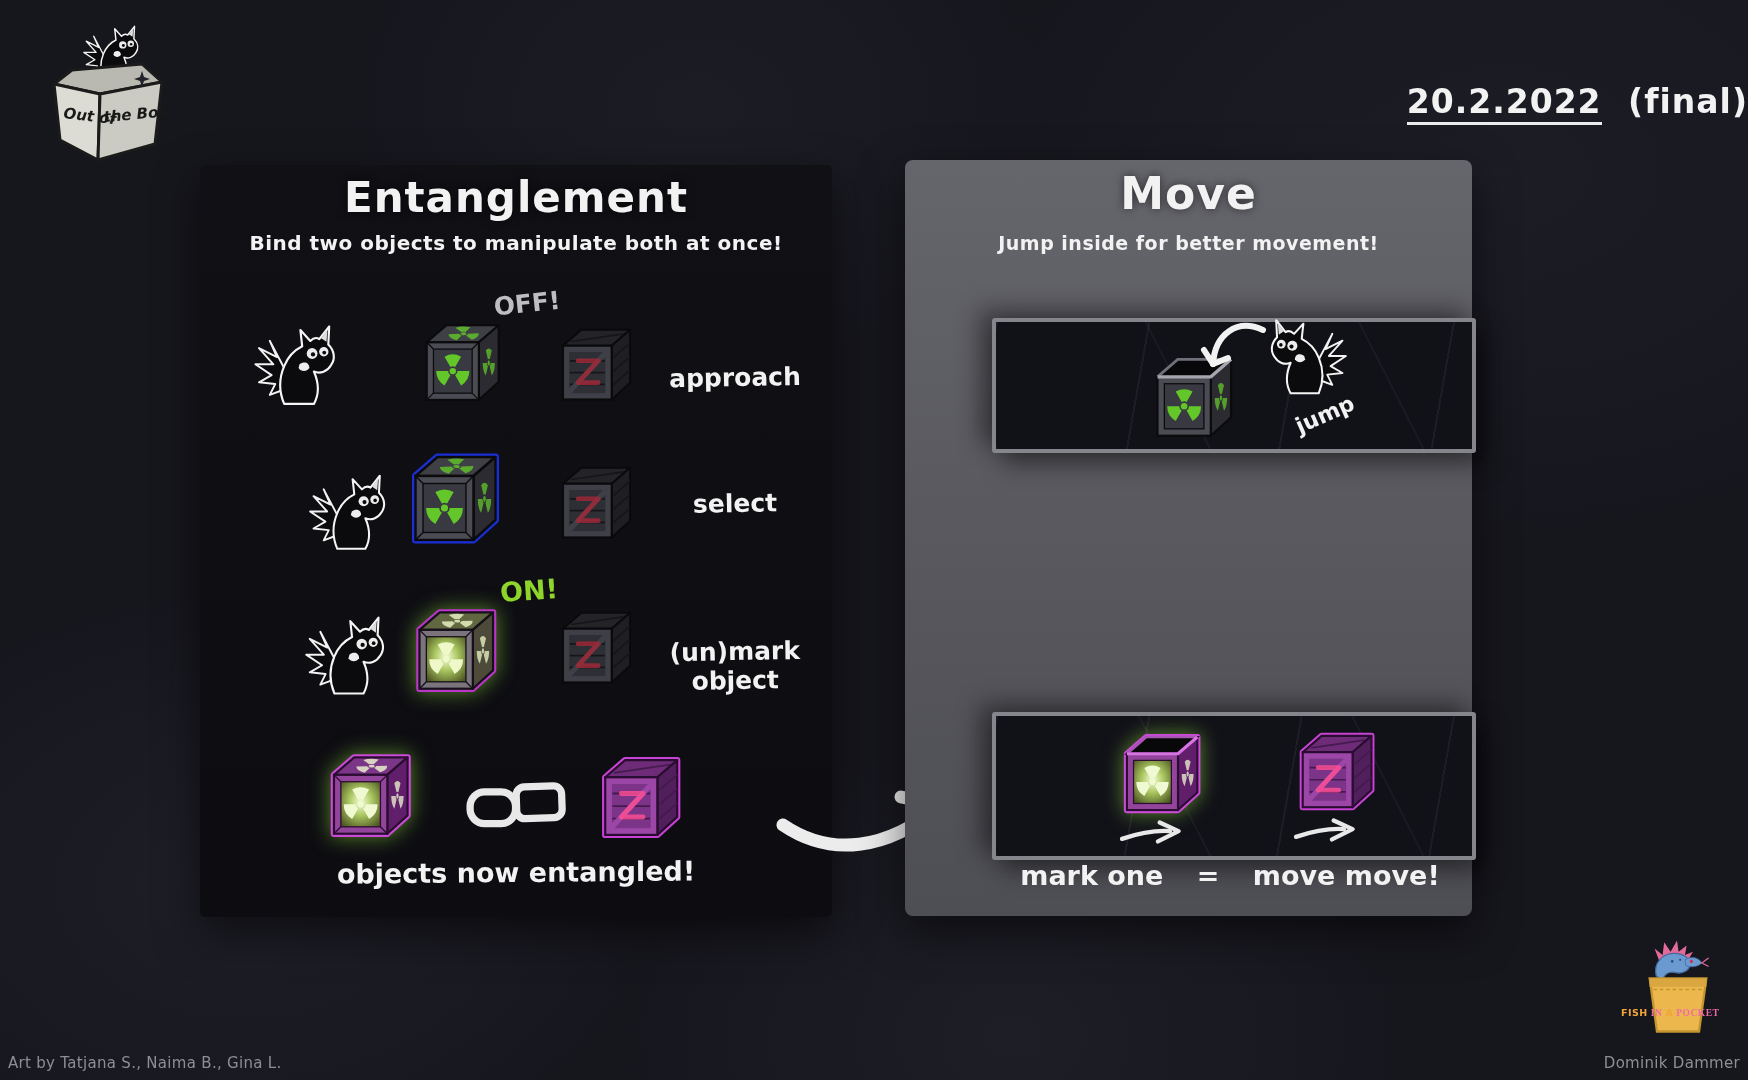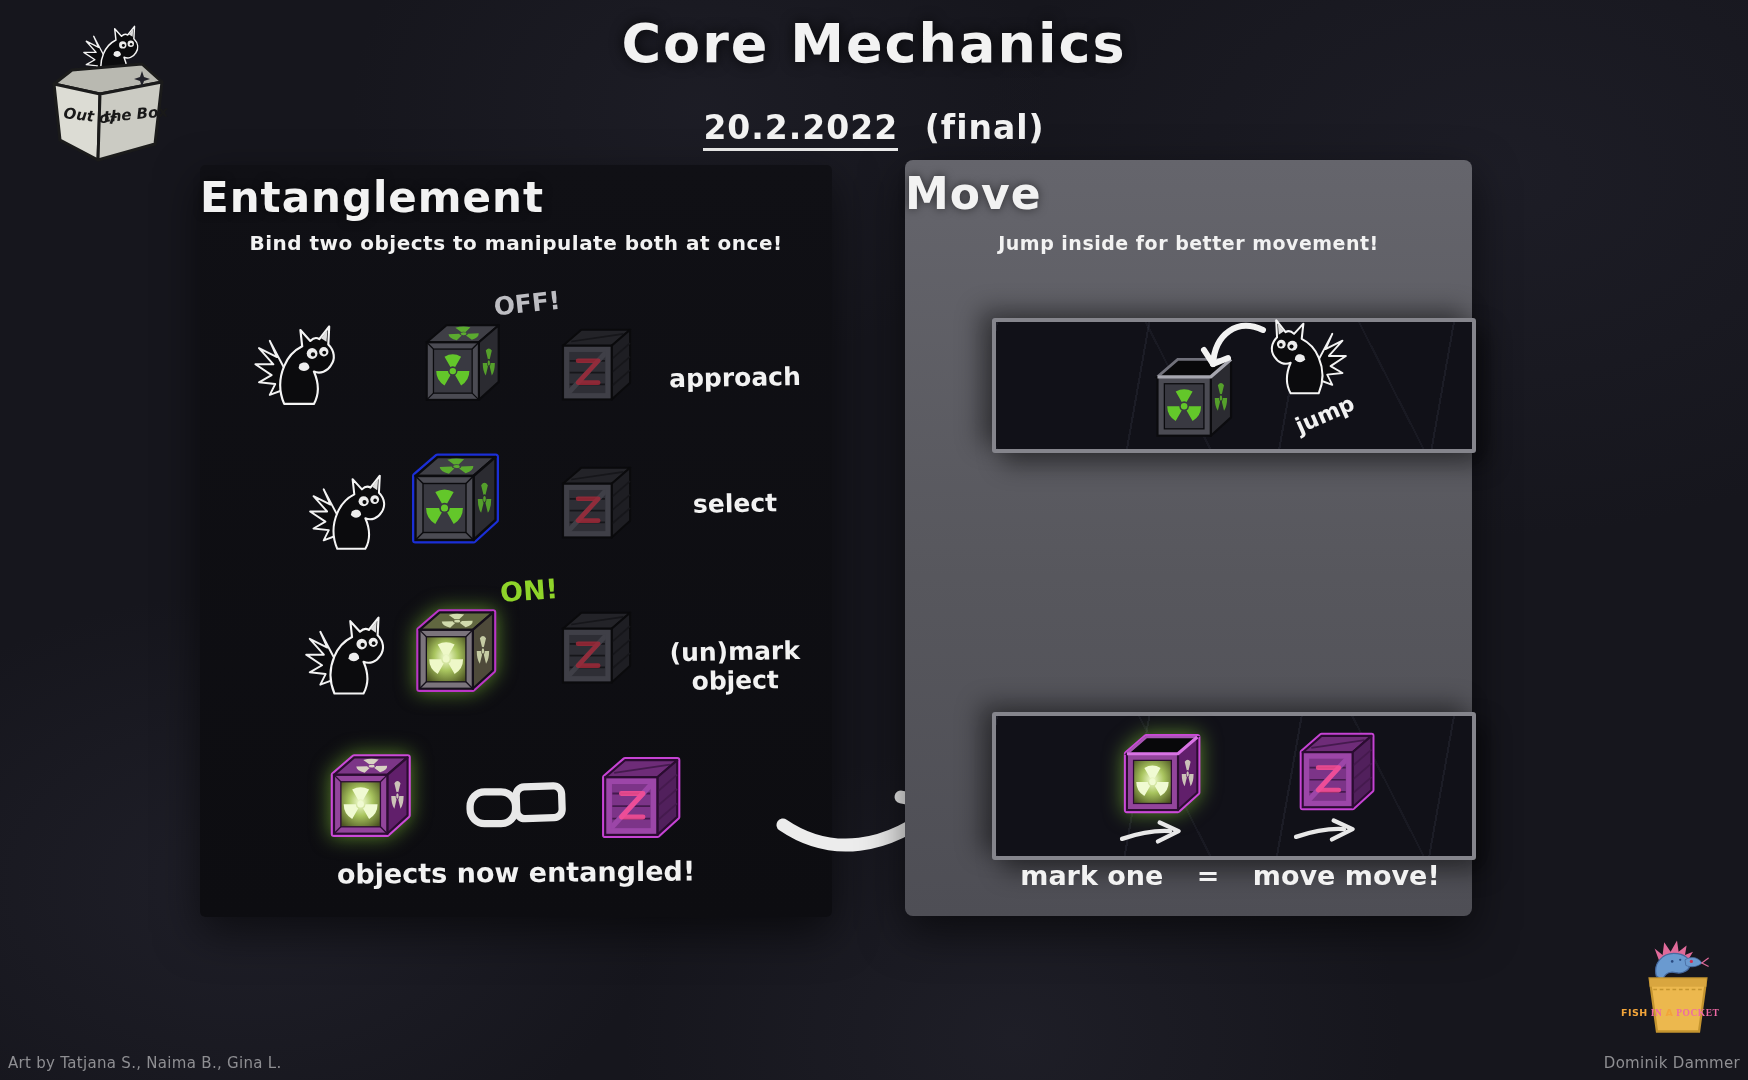--- a/index.html
+++ b/index.html
@@ -10,30 +10,30 @@
       radial-gradient(600px 420px at 14% 82%, rgba(62,62,80,.22), transparent 70%),
       radial-gradient(760px 520px at 86% 16%, rgba(56,56,74,.20), transparent 70%),
       radial-gradient(560px 430px at 58% 96%, rgba(72,72,90,.16), transparent 70%),
       radial-gradient(500px 380px at 40% 10%, rgba(58,58,74,.18), transparent 70%),
       #16161d;
   }
   .abs{position:absolute;}
   
   .main-title{left:0;right:0;top:12px;text-align:center;font-size:54px;letter-spacing:2px;
     text-shadow:0 0 14px rgba(0,0,0,.8);}
-  .main-subtitle{left:0;right:0;top:108px;text-align:center;font-size:33px;letter-spacing:1px;}
+  .main-subtitle{left:0;right:0;top:82px;text-align:right;font-size:33px;letter-spacing:1px;}
   .main-subtitle .date{border-bottom:3px solid #ececec;padding-bottom:1px;}
   .main-subtitle .suffix{margin-left:14px;}
   
   .panel{box-shadow:0 16px 44px rgba(0,0,0,.55);}
   .panel-left{left:200px;top:165px;width:632px;height:752px;border-radius:5px;
     background:linear-gradient(180deg,#101015,#0d0d11);}
   .panel-right{left:905px;top:160px;width:567px;height:756px;border-radius:8px;
     background:linear-gradient(180deg,#65656c,#57575d 55%,#4e4e55);}
-  .panel-title{left:0;right:0;top:8px;font-size:42px;letter-spacing:1px;
+  .panel-title{left:0;right:0;top:8px;text-align:center;font-size:42px;letter-spacing:1px;
     text-shadow:0 0 10px rgba(0,0,0,.55);}
   .panel-sub{left:0;right:0;top:66px;text-align:center;font-size:20px;letter-spacing:.5px;}
   .panel-right .panel-title{font-size:44px;}
   .panel-right .panel-sub{top:72px;font-size:19px;}
   
   .step-label{left:445px;width:180px;text-align:center;font-size:25px;transform:rotate(-1deg);}
   .state-off{left:282px;width:90px;text-align:center;font-size:25px;color:#bdbdc2;transform:rotate(-6deg);}
   .state-on{left:284px;width:90px;text-align:center;font-size:27px;color:#8fd42a;transform:rotate(-4deg);}
   .caption{left:0;right:0;text-align:center;font-size:27px;transform:rotate(-0.5deg);}
   
@@ -154,21 +154,20 @@
       <use href="#cat" x="38" y="2" width="62" height="68"></use>
     </g>
     <path d="M12,72 L30,58 L100,52 L120,70 L58,82 Z" fill="#b9b9b1" stroke="#1b1b1b" stroke-width="3" stroke-linejoin="round"></path>
     <path d="M12,72 L58,82 L56,148 L18,128 Z" fill="#dcdcd4" stroke="#1b1b1b" stroke-width="3" stroke-linejoin="round"></path>
     <path d="M58,82 L120,70 L113,132 L56,148 Z" fill="#cbcbc3" stroke="#1b1b1b" stroke-width="3" stroke-linejoin="round"></path>
     <path d="M100,59 l2,6 l6,2 l-6,2 l-2,6 l-2,-6 l-6,-2 l6,-2 Z" fill="#22222a"></path>
     <text x="21" y="106" transform="rotate(7 21 106)" font-size="15" fill="#191919" font-family="DejaVu Sans, sans-serif" font-weight="bold" font-style="italic">Out of</text>
     <text x="62" y="110" transform="rotate(-5 62 110)" font-size="15" fill="#191919" font-family="DejaVu Sans, sans-serif" font-weight="bold" font-style="italic">the Box</text>
   </svg>
 
-  <div class="abs main-title">Core Mechanics</div>
   <div class="abs main-subtitle">
     <span class="date">20.2.2022</span>
     <span class="suffix">(final)</span>
   </div>
 
   <section class="abs panel panel-left">
     <h2 class="abs panel-title" style="margin:0">Entanglement</h2>
     <p class="abs panel-sub" style="margin:0">Bind two objects to manipulate both at once!</p>
 
     <div class="abs state-off" style="top:124px">OFF!</div>

